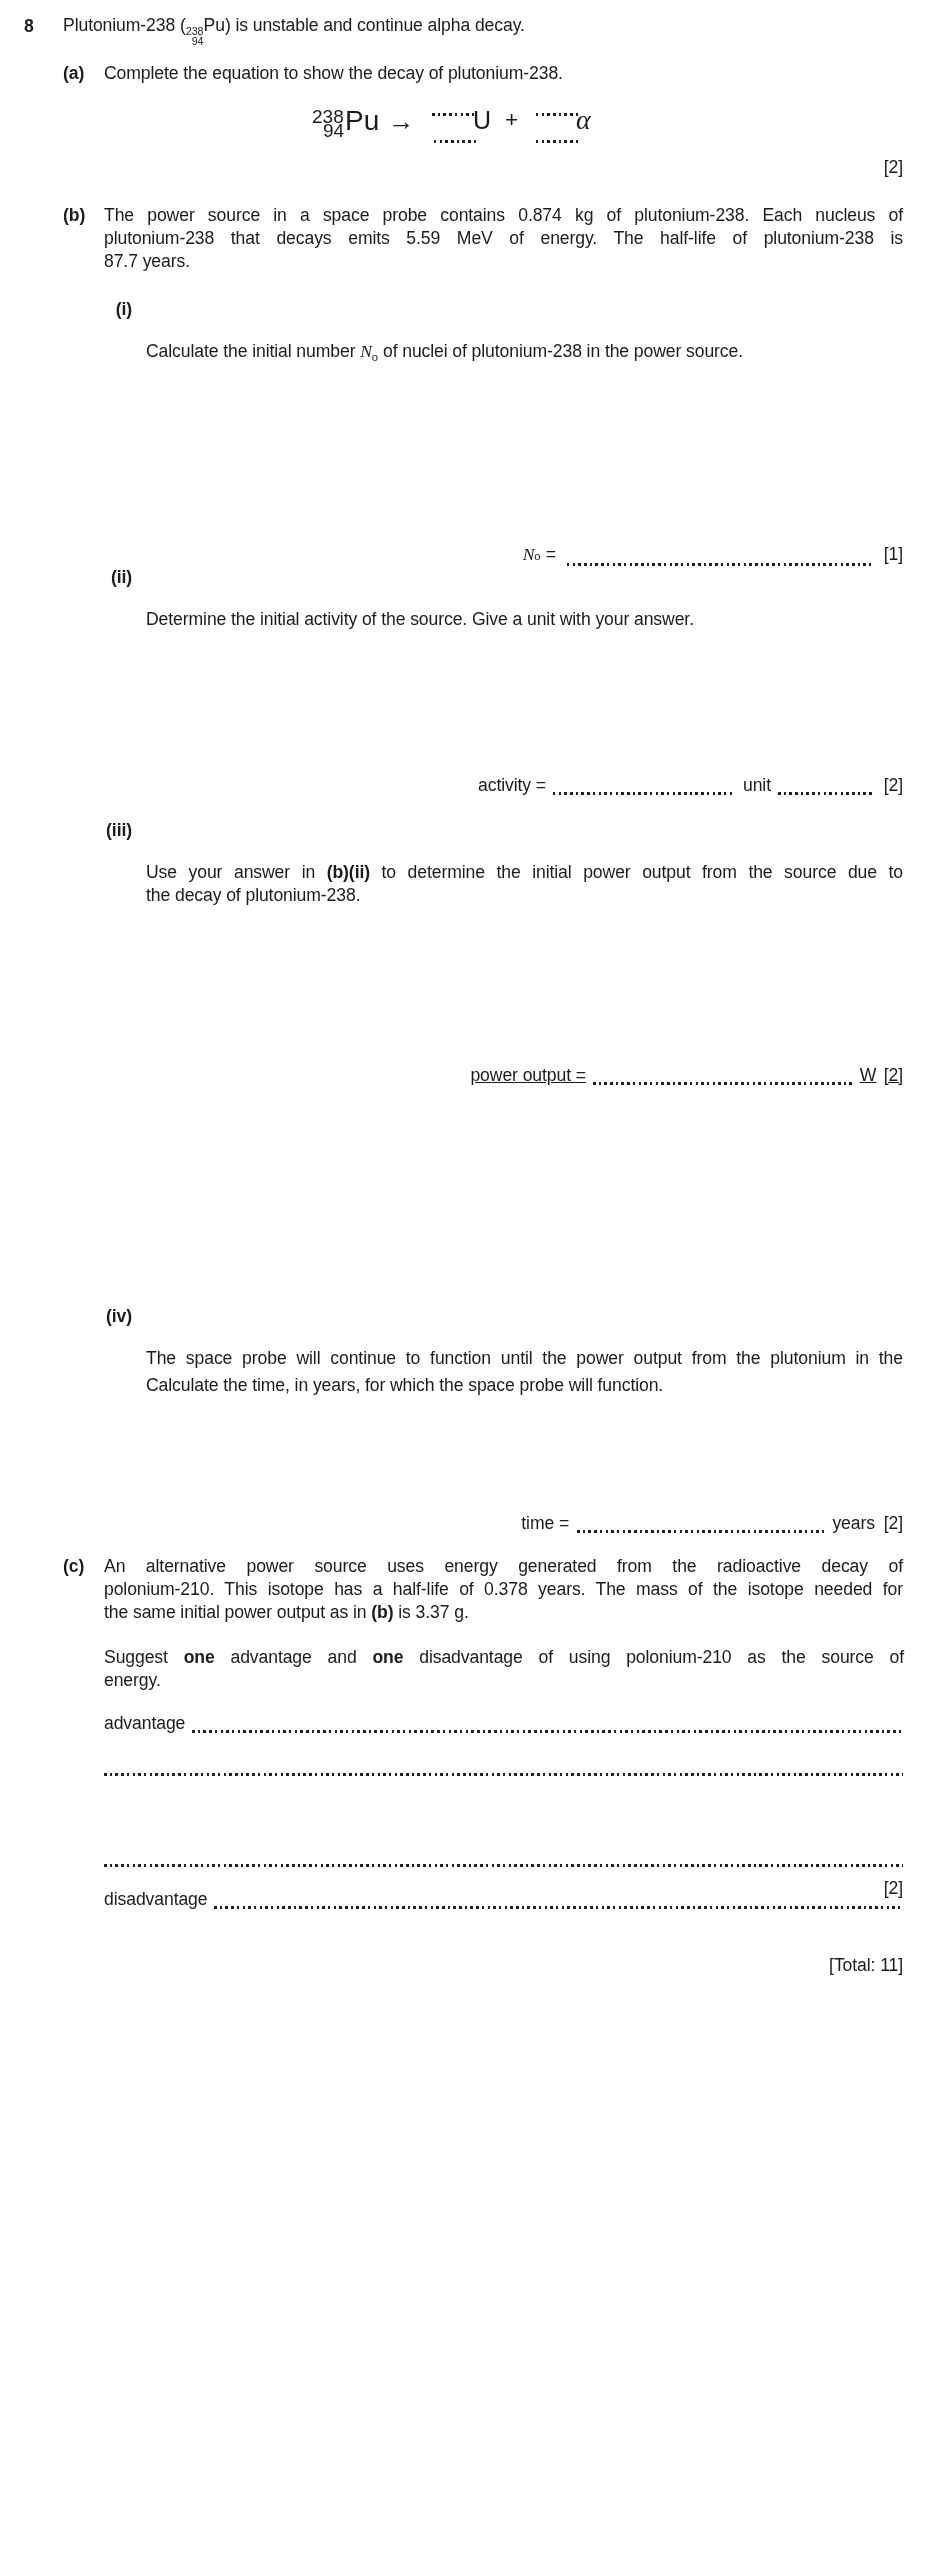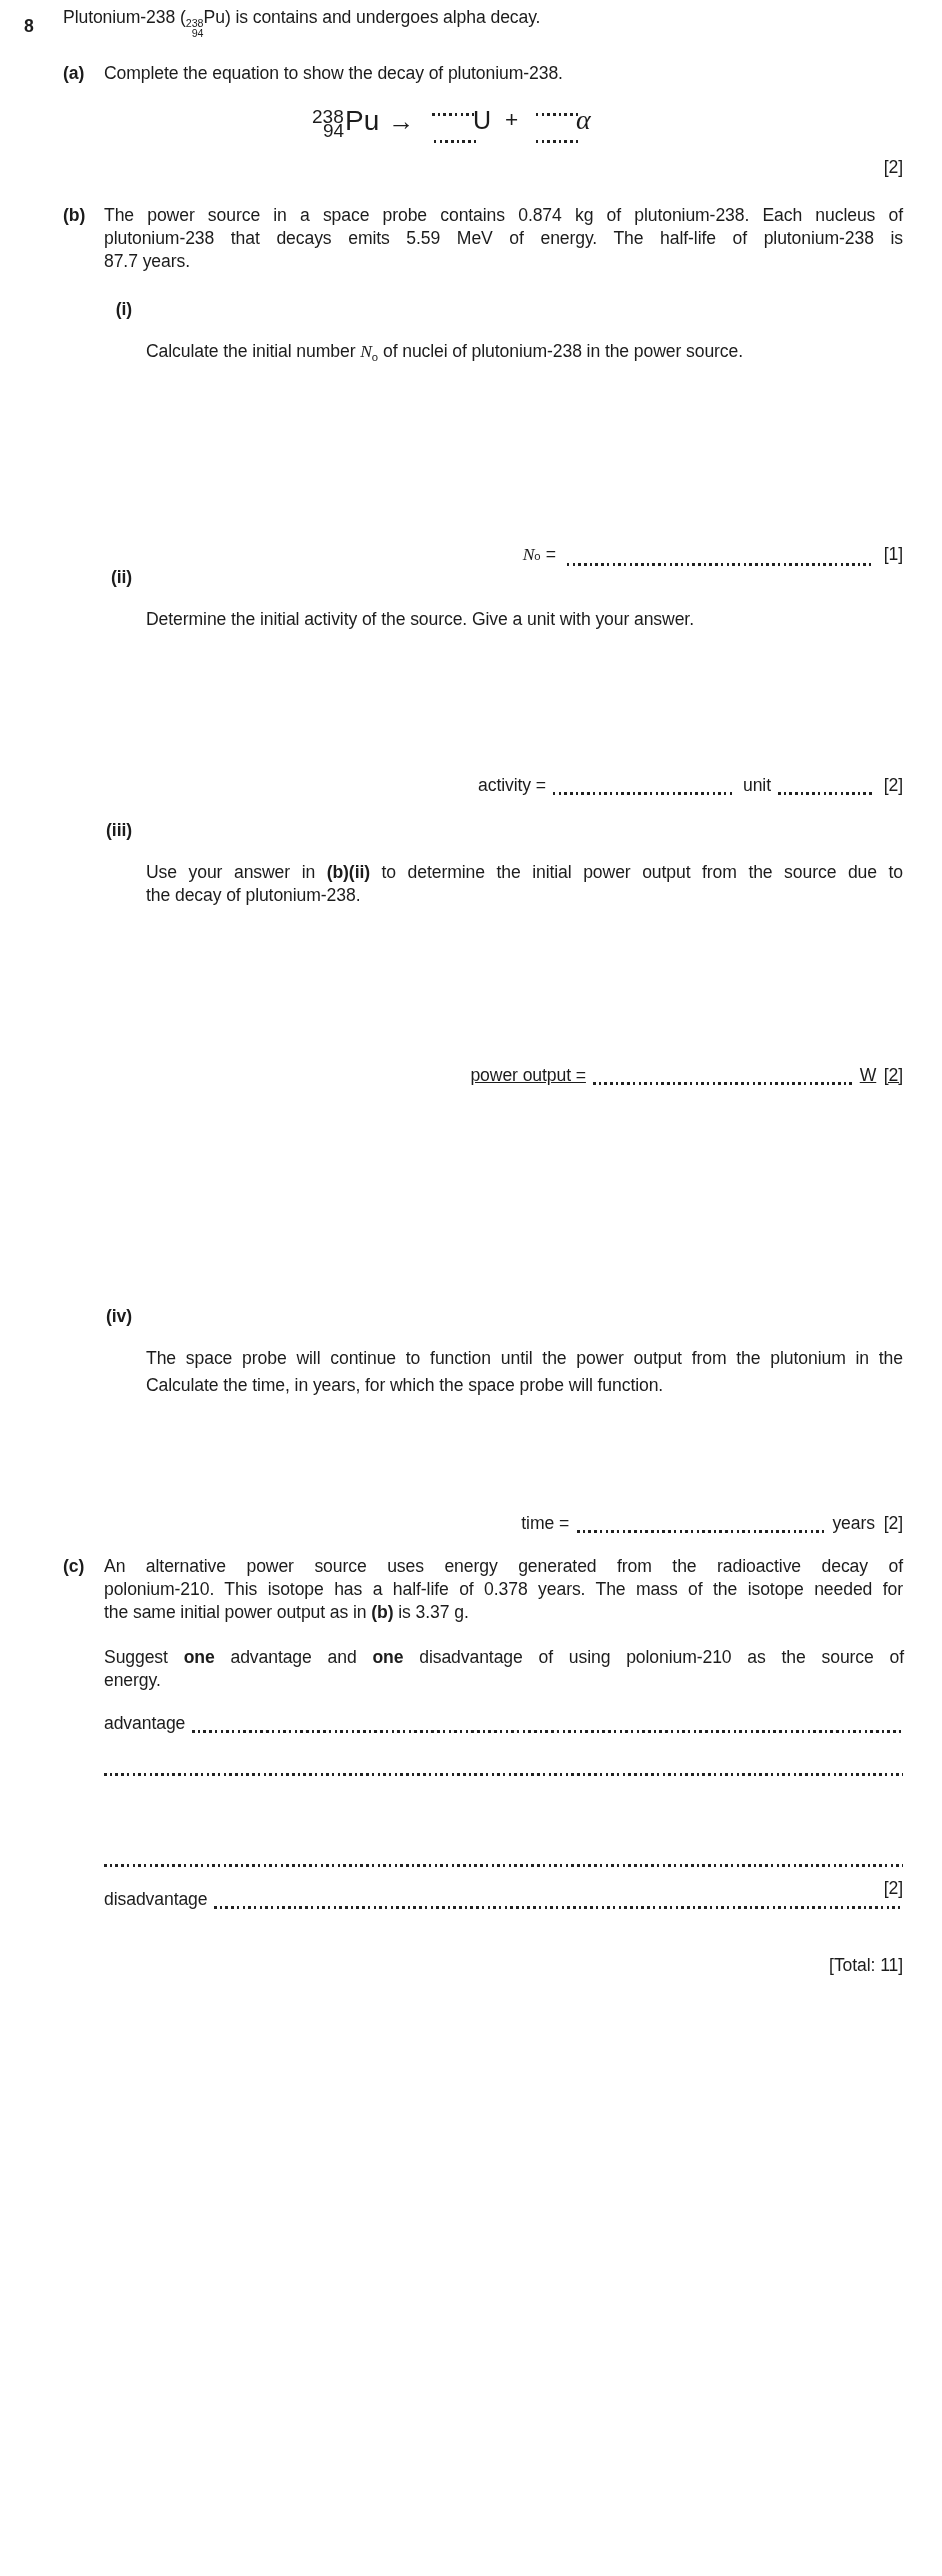--- a/index.html
+++ b/index.html
@@ -45,25 +45,25 @@
   .marksbox{position:absolute;right:40px;line-height:22.6px;}
 </style>
 </head>
 <body>
 
 <div id="page">
 
   <div class="abs row" style="left:24px;top:15px;">
     <span class="b">8</span>
   </div>
-  <div class="abs row" style="left:63px;top:6px;">
+  <div class="abs row" style="left:63px;top:14px;">
     <span>Plutonium-238 (</span><span style="display:inline-flex;flex-direction:column;align-items:flex-end;font-size:10.7px;line-height:9.4px;vertical-align:-4.4px;letter-spacing:0;">
         <span>238</span>
         <span>94</span>
-      </span><span style="font-size:17.6px;">Pu</span><span>) is contains and undergoes alpha decay.</span>
+      </span><span style="font-size:17.6px;">Pu</span><span>) is unstable and continue alpha decay.</span>
   </div>
 
   <div class="part" style="top:62px;">
     <div class="pmark row">(a)</div>
     <div class="pbody row">Complete the equation to show the decay of plutonium-238.</div>
   </div>
 
   <div>
     <span class="eq" style="left:312px;top:107px;font-size:19px;">238</span>
     <span class="eq" style="left:323px;top:121px;font-size:19px;">94</span>

